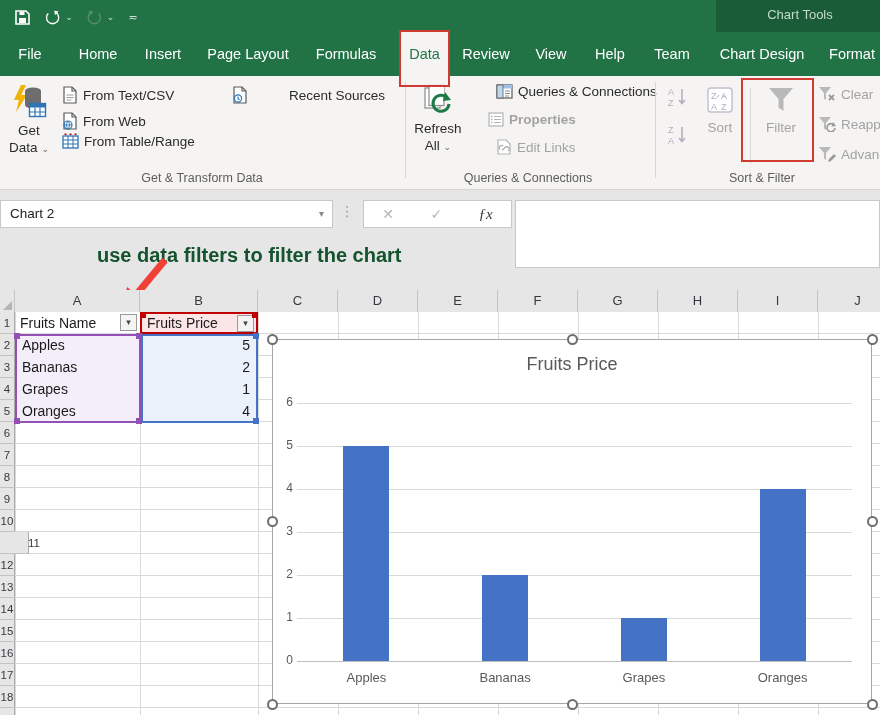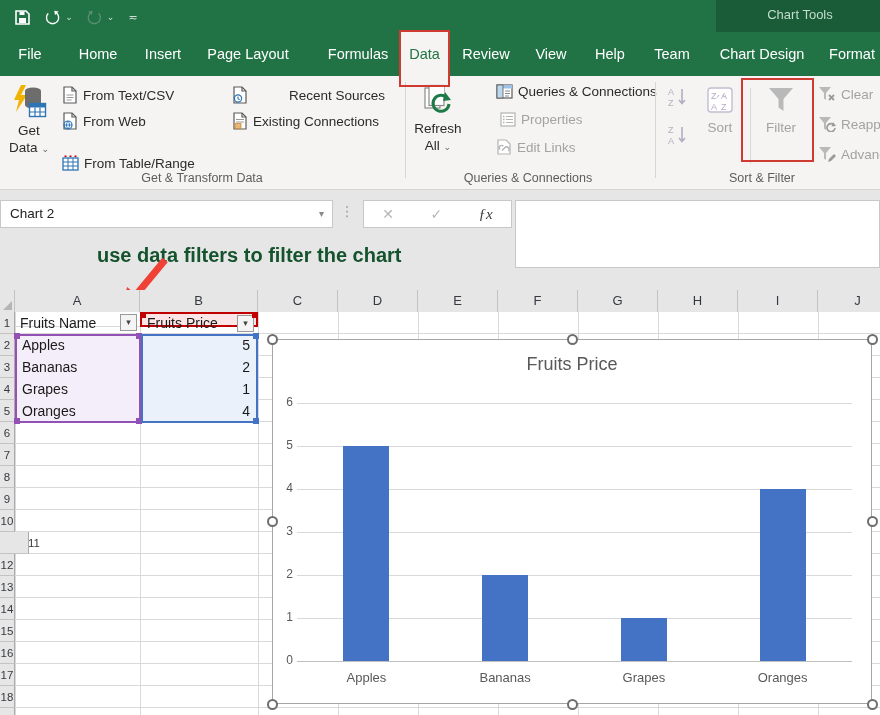--- a/index.html
+++ b/index.html
@@ -47,21 +47,21 @@
   .sheet { position:absolute; left:0; top:290px; width:880px; height:425px; background:#fff; overflow:hidden; }
   .hdr-row { position:absolute; left:0; top:0; width:880px; height:22px; background:#e6e6e6; border-bottom:1px solid #ababab; }
   .corner { position:absolute; left:0; top:0; width:15px; height:22px; background:#e6e6e6; border-right:1px solid #c3c3c3; }
   .corner:after { content:""; position:absolute; right:2px; bottom:2px; border-left:9px solid transparent; border-bottom:9px solid #b5b5b5; }
   .col-hdr { position:absolute; top:0; height:22px; line-height:22px; text-align:center; font-size:13px; color:#36393f;
              border-right:1px solid #c3c3c3; background:#e6e6e6; }
   .row-hdr { position:absolute; left:0; width:15px; height:22px; line-height:22px; text-align:center; font-size:11.5px; color:#36393f;
              background:#e6e6e6; border-bottom:1px solid #c3c3c3; border-right:1px solid #ababab; }
   .vline { position:absolute; top:22px; width:1px; height:403px; background:#d9d9d9; }
   .hline { position:absolute; left:15px; width:865px; height:1px; background:#d9d9d9; }
-  .cell { position:absolute; height:15px; line-height:22px; font-size:14px; color:#1a1a1a; padding:0 5px; }
+  .cell { position:absolute; height:22px; line-height:22px; font-size:14px; color:#1a1a1a; padding:0 5px; }
   .cell.num { text-align:right; }
   .range { position:absolute; }
   .nub { position:absolute; width:6px; height:6px; }
   .filter-btn { position:absolute; top:2px; right:3px; width:17px; height:17px; background:#f4f4f4; border:1px solid #9a9a9a;
                 font-size:9px; color:#444; text-align:center; line-height:15px; }
 
   
   .chart { position:absolute; left:272px; top:49px; width:600px; height:365px; background:#fff; border:1.5px solid #a6a6a6; }
   .chart-title { position:absolute; left:0; top:14px; width:100%; text-align:center; font-size:18px; color:#595959; }
   .gridline { position:absolute; left:24px; width:555px; height:1px; background:#d9d9d9; }
@@ -96,21 +96,21 @@
   <span class="qat-btn" style="color:#5c8f74;font-size:18px;line-height:17px;">⭮</span>
   <span class="caret">⌄</span>
   <span class="qat-btn" style="color:#cfe0d6;font-size:11px;">≂</span>
 </div>
 
 <div class="tabrow" id="tabrow">
     <div class="tab" style="left: 30px;">File</div>
     <div class="tab" style="left: 98px;">Home</div>
     <div class="tab" style="left: 163px;">Insert</div>
     <div class="tab" style="left: 248px;">Page Layout</div>
-    <div class="tab" style="left: 358px; text-align: right;">Formulas</div>
+    <div class="tab" style="left: 346px; text-align: right;">Formulas</div>
     <div class="tab selected" style="left: 399px; width: 51px;">Data</div>
     <div class="tab" style="left: 486px;">Review</div>
     <div class="tab" style="left: 551px;">View</div>
     <div class="tab" style="left: 610px;">Help</div>
     <div class="tab" style="left: 672px;">Team</div>
     <div class="tab" style="left: 762px;">Chart Design</div>
     <div class="tab" style="left: 852px;">Format</div>
   </div>
 
 <div class="ribbon">
@@ -139,45 +139,36 @@
   </div>
   <div class="rbtn" style="left:62px; top:36px;">
     <svg class="icon-svg" width="16" height="18" viewBox="0 0 16 18">
         <path d="M2 1h8l4 4v12H2z" fill="#fff" stroke="#5a5a5a" stroke-width="1.2"></path>
         <path d="M10 1v4h4" fill="none" stroke="#5a5a5a" stroke-width="1.2"></path>
         <circle cx="6" cy="13" r="4" fill="none" stroke="#2e75b6" stroke-width="1.2"></circle>
         <path d="M2 13h8 M6 9c-2 2.5-2 5.5 0 8 M6 9c2 2.5 2 5.5 0 8" stroke="#2e75b6" stroke-width="0.9" fill="none"></path>
       </svg>
     <span>From Web</span>
   </div>
-  <div class="rbtn" style="left:62px; top:79px;">
+  <div class="rbtn" style="left:62px; top:57px;">
     <svg class="icon-svg" width="17" height="16" viewBox="0 0 17 16">
         <rect x="1" y="3" width="15" height="12" fill="#fff" stroke="#2e75b6" stroke-width="1.3"></rect>
         <path d="M1 7h15 M1 11h15 M6 3v12 M11 3v12" stroke="#2e75b6" stroke-width="1"></path>
         <path d="M2.5 1.2h2 M7.5 1.2h2 M12.5 1.2h2" stroke="#c00000" stroke-width="1.6"></path>
       </svg>
     <span>From Table/Range</span>
   </div>
   <div class="rbtn" style="left:232px; top:10px;gap:41px;">
     <svg class="icon-svg" width="16" height="18" viewBox="0 0 16 18">
         <path d="M2 1h8l4 4v12H2z" fill="#fff" stroke="#5a5a5a" stroke-width="1.2"></path>
         <path d="M10 1v4h4" fill="none" stroke="#5a5a5a" stroke-width="1.2"></path>
         <circle cx="6" cy="12.5" r="3.6" fill="#fff" stroke="#2e75b6" stroke-width="1.2"></circle>
         <path d="M6 10.5v2.2l1.6 1" stroke="#2e75b6" stroke-width="1.1" fill="none"></path>
       </svg>
     <span>Recent Sources</span>
-  </div>
-  <div class="rbtn" style="left:232px; top:36px;">
-    <svg class="icon-svg" width="16" height="18" viewBox="0 0 16 18">
-        <path d="M2 1h8l4 4v12H2z" fill="#fff" stroke="#5a5a5a" stroke-width="1.2"></path>
-        <path d="M10 1v4h4" fill="none" stroke="#5a5a5a" stroke-width="1.2"></path>
-        <path d="M4 7.5h8 M4 10h8" stroke="#9a9a9a" stroke-width="1"></path>
-        <rect x="3" y="11.5" width="6" height="5" fill="#eab676" stroke="#c98a3d" stroke-width="0.8"></rect>
-      </svg>
-    <span>Existing Connections</span>
   </div>
   <div class="grp-label" style="left:202px;">Get &amp; Transform Data</div>
   <div class="grp-div" style="left:405px;"></div>
 
   <div class="bigbtn" style="left:410px; top:6px; width:56px;">
     <svg class="icon-svg" width="34" height="34" viewBox="0 0 34 34" style="margin:2px auto 2px;">
       <rect x="4" y="4" width="15" height="20" fill="#fff" stroke="#8a8a8a" stroke-width="1.2"></rect>
       <rect x="8" y="1.5" width="15" height="20" fill="#fff" stroke="#8a8a8a" stroke-width="1.2"></rect>
       <path d="M12 1.5 L23 1.5 L23 12" fill="#fff"></path>
       <path d="M26 14 a8 8 0 1 0 2 6" fill="none" stroke="#1e7a46" stroke-width="3"></path>
@@ -188,21 +179,21 @@
   </div>
   <div class="rbtn" style="left:496px; top:8px;">
     <svg class="icon-svg" width="17" height="15" viewBox="0 0 17 15">
         <rect x="1" y="1" width="15" height="13" fill="#fff" stroke="#5a5a5a" stroke-width="1.2"></rect>
         <rect x="1" y="1" width="15" height="3.5" fill="#9cc3e5"></rect>
         <rect x="1" y="1" width="6" height="13" fill="#bdd7ee" stroke="#5a5a5a" stroke-width="0.8"></rect>
         <path d="M9 7h5 M9 9.5h5 M9 12h4" stroke="#8a8a8a" stroke-width="1"></path>
       </svg>
     <span>Queries &amp; Connections</span>
   </div>
-  <div class="rbtn disabled" style="left:500px; top:36px;">
+  <div class="rbtn disabled" style="left:488px; top:36px;font-weight:bold;">
     <svg class="icon-svg" width="16" height="15" viewBox="0 0 16 15">
         <rect x="1" y="1" width="14" height="13" fill="#fff" stroke="#b3b3b3" stroke-width="1.2"></rect>
         <path d="M6 4.5h7 M6 7.5h7 M6 10.5h7" stroke="#b3b3b3" stroke-width="1.1"></path>
         <path d="M3 4.5h1.5 M3 7.5h1.5 M3 10.5h1.5" stroke="#b3b3b3" stroke-width="1.4"></path>
       </svg>
     <span>Properties</span>
   </div>
   <div class="rbtn disabled" style="left:496px; top:63px;">
     <svg class="icon-svg" width="16" height="16" viewBox="0 0 16 16">
         <path d="M2 1h8l4 4v10H2z" fill="#fff" stroke="#b3b3b3" stroke-width="1.2"></path>

